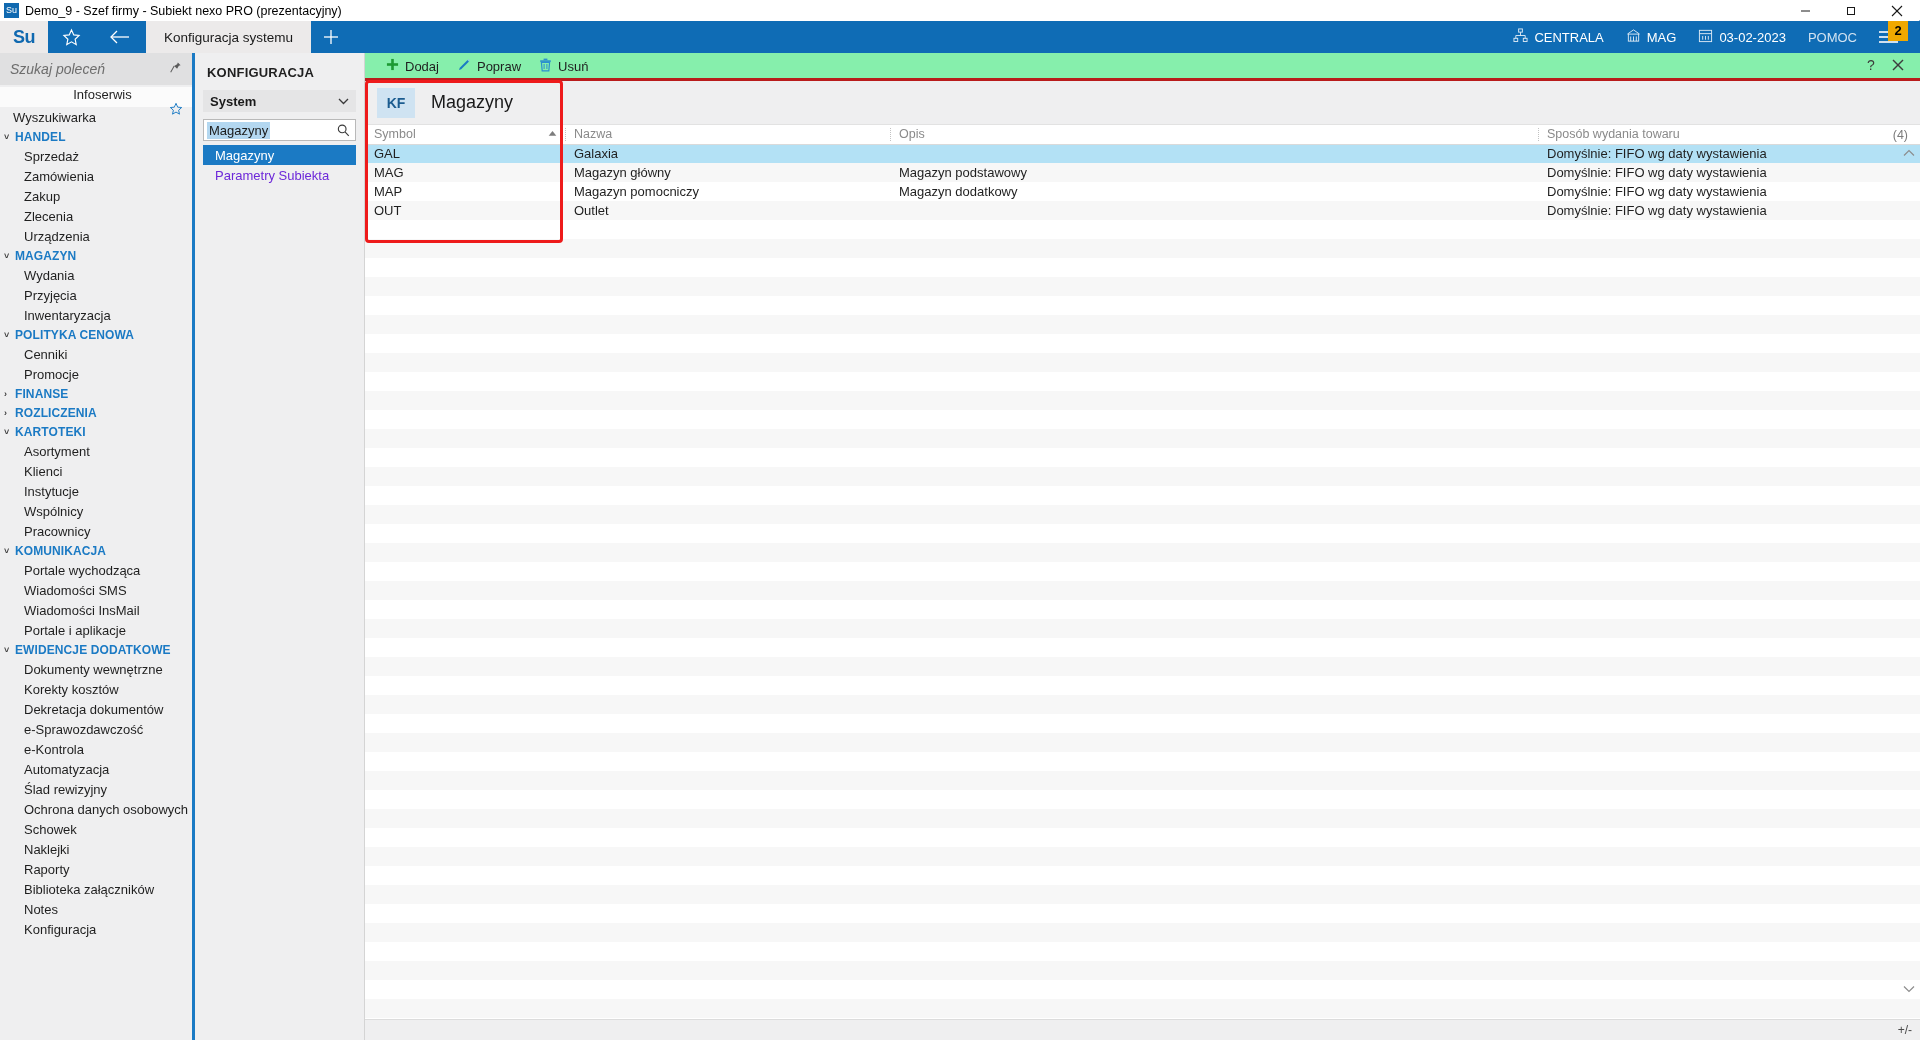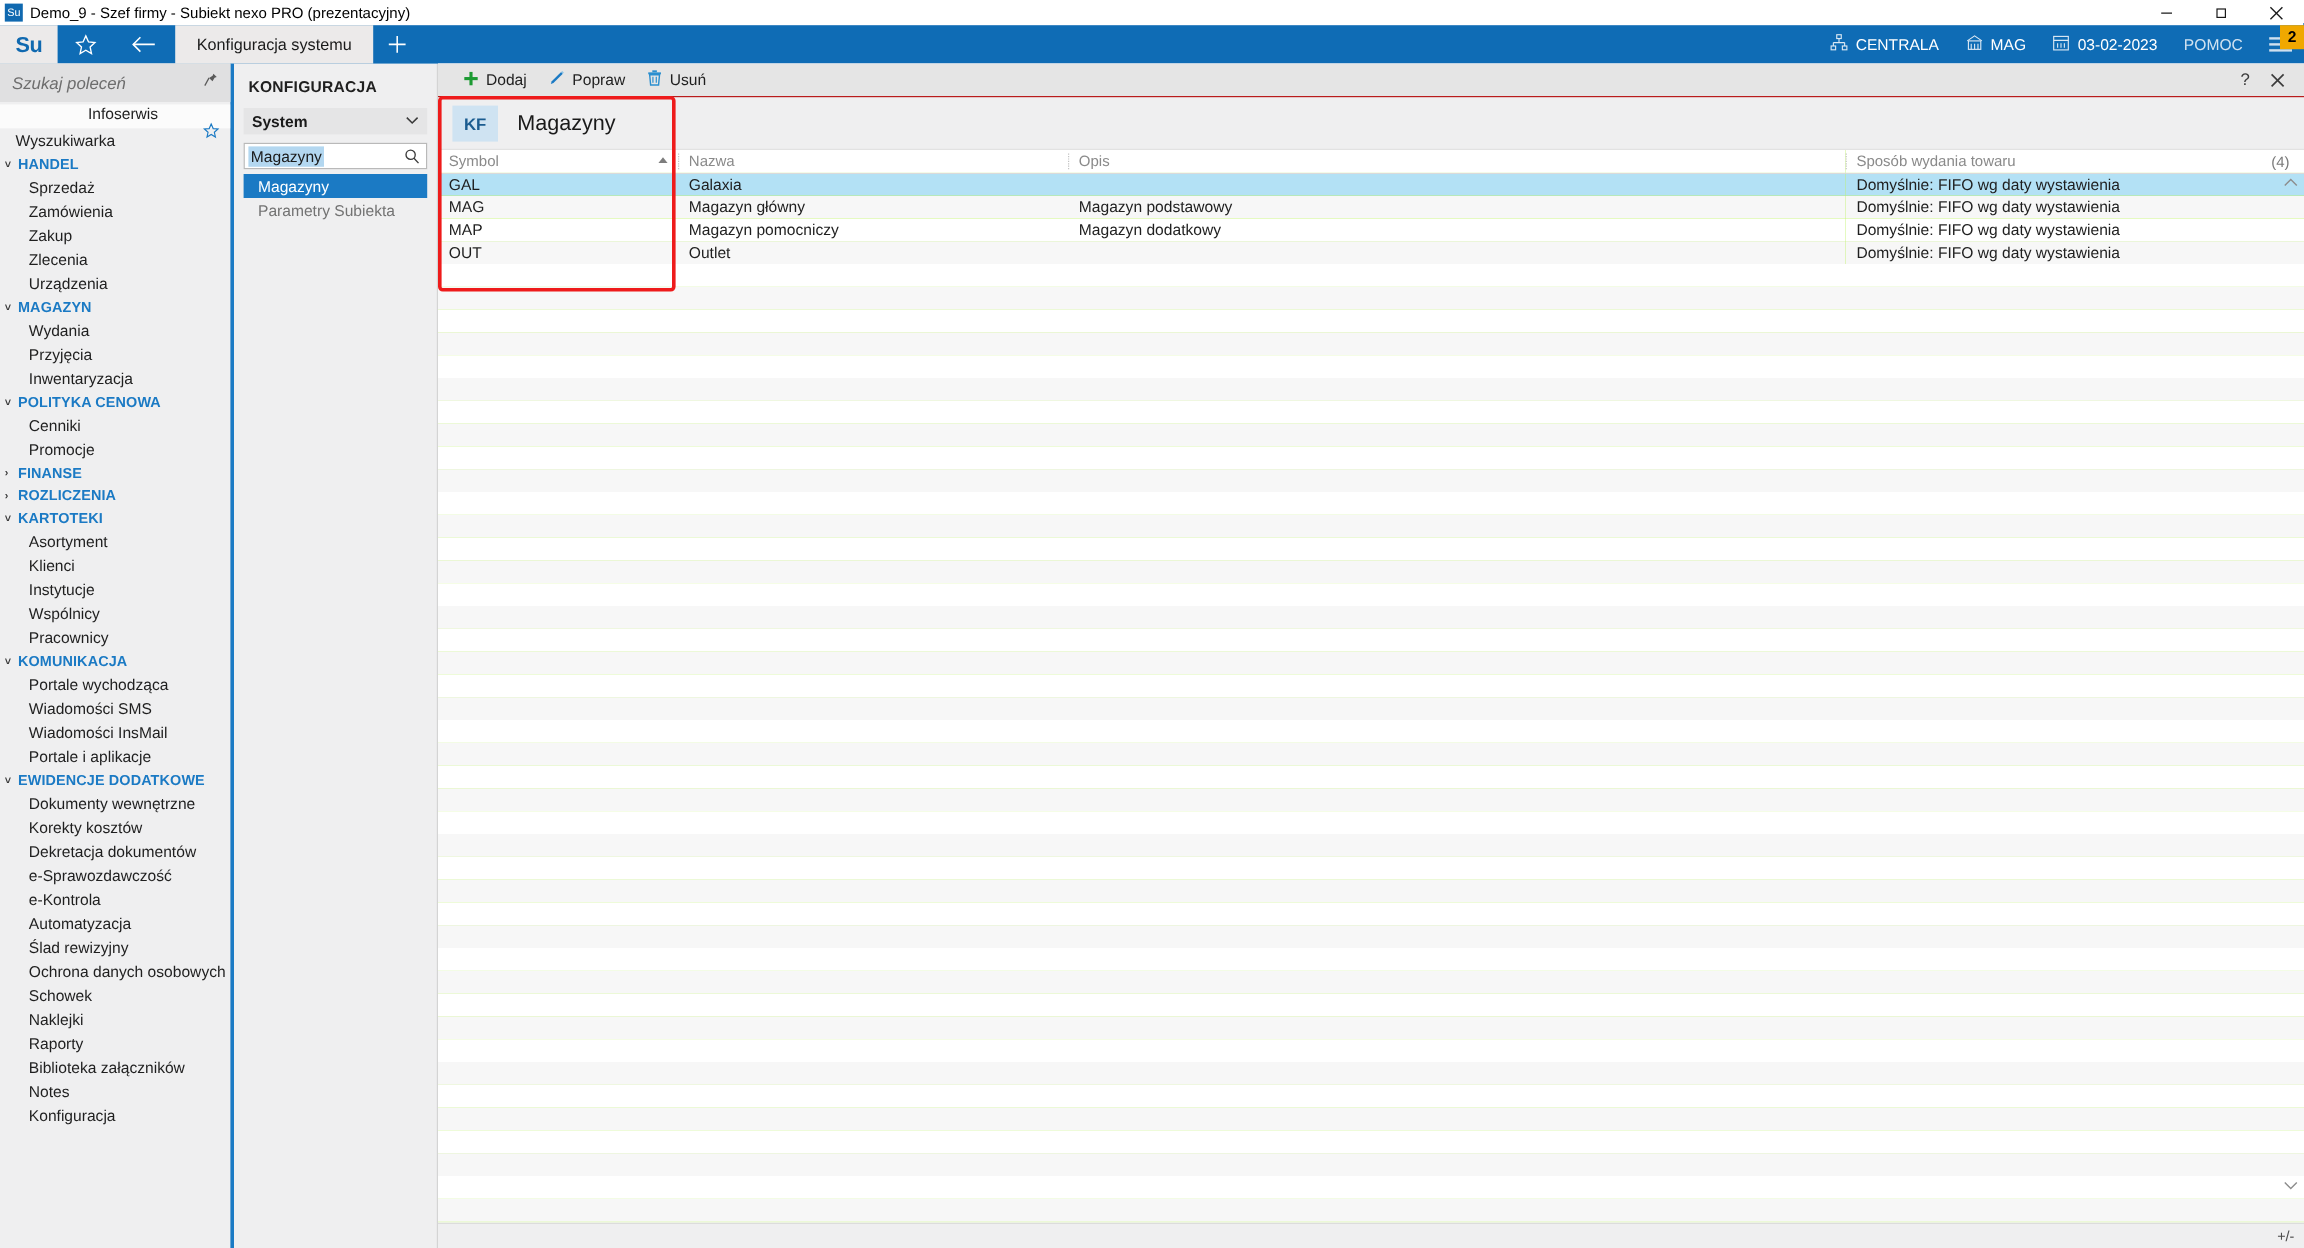--- a/index.html
+++ b/index.html
@@ -62,21 +62,21 @@
     background: #eceaea; color: #1a1a1a;
     display: flex; align-items: center; padding: 0 18px;
     font-size: 13.5px; min-width: 130px; justify-content: center;
   }
   #newtab {
     width: 40px; display: flex; align-items: center; justify-content: center;
     color: #fff; font-size: 21px; font-weight: 300;
   }
   #ribbon-right {
     margin-left: auto; display: flex; align-items: center;
-    color: #ffffff; font-size: 13px; padding-right: 0px; gap: 0px;
+    color: #ffffff; font-size: 13px; padding-right: 12px; gap: 0px;
   }
   .rr-item {
     display: flex; align-items: center; gap: 6px;
     padding: 0 11px; height: 32px; white-space: nowrap;
   }
   .rr-item.dim { color: #d2e3f1; }
   #hamburger {
     width: 40px; height: 32px; position: relative;
     display: flex; align-items: center; justify-content: center;
   }
@@ -144,31 +144,31 @@
     border: 1px solid #b9b9b9; display: flex; align-items: center;
     padding: 0 4px 0 0;
   }
   #cfg-searchbox .val {
     font-size: 13px; color: #1a1a1a; background: #b3d7f0;
     padding: 1px 2px; margin-left: 3px;
   }
   #cfg-searchbox .mag { margin-left: auto; color: #3a3a3a; display:flex; }
   .cfg-item {
     height: 20px; display: flex; align-items: center;
-    font-size: 13px; color: #737373; padding-left: 12px;
+    font-size: 13px; color: #6d28d9; padding-left: 12px;
     margin: 0 8px;
   }
   .cfg-item.sel { background: #1b7ac4; color: #ffffff; }
 
   
   #content { flex: 1; background: #ffffff; display: flex; flex-direction: column; position: relative; }
   #toolbar {
-    height: 28px; background: #e5e5e5;
-    display: flex; align-items: center; padding-left: 12px;
-    border-bottom: 1px solid #b91c1c; position: relative;
+    height: 28px; background: #86efac;
+    display: flex; align-items: flex-end; padding-left: 12px;
+    border-bottom: 3px solid #b91c1c; position: relative;
   }
   .tb-btn {
     display: flex; align-items: center; gap: 6px;
     font-size: 13px; color: #1f1f1f; padding: 0 9px; height: 24px;
   }
   #toolbar-right {
     margin-left: auto; display: flex; align-items: center; padding-right: 8px;
   }
   .tb-icon {
     width: 28px; height: 26px; display: flex; align-items: center; justify-content: center;

